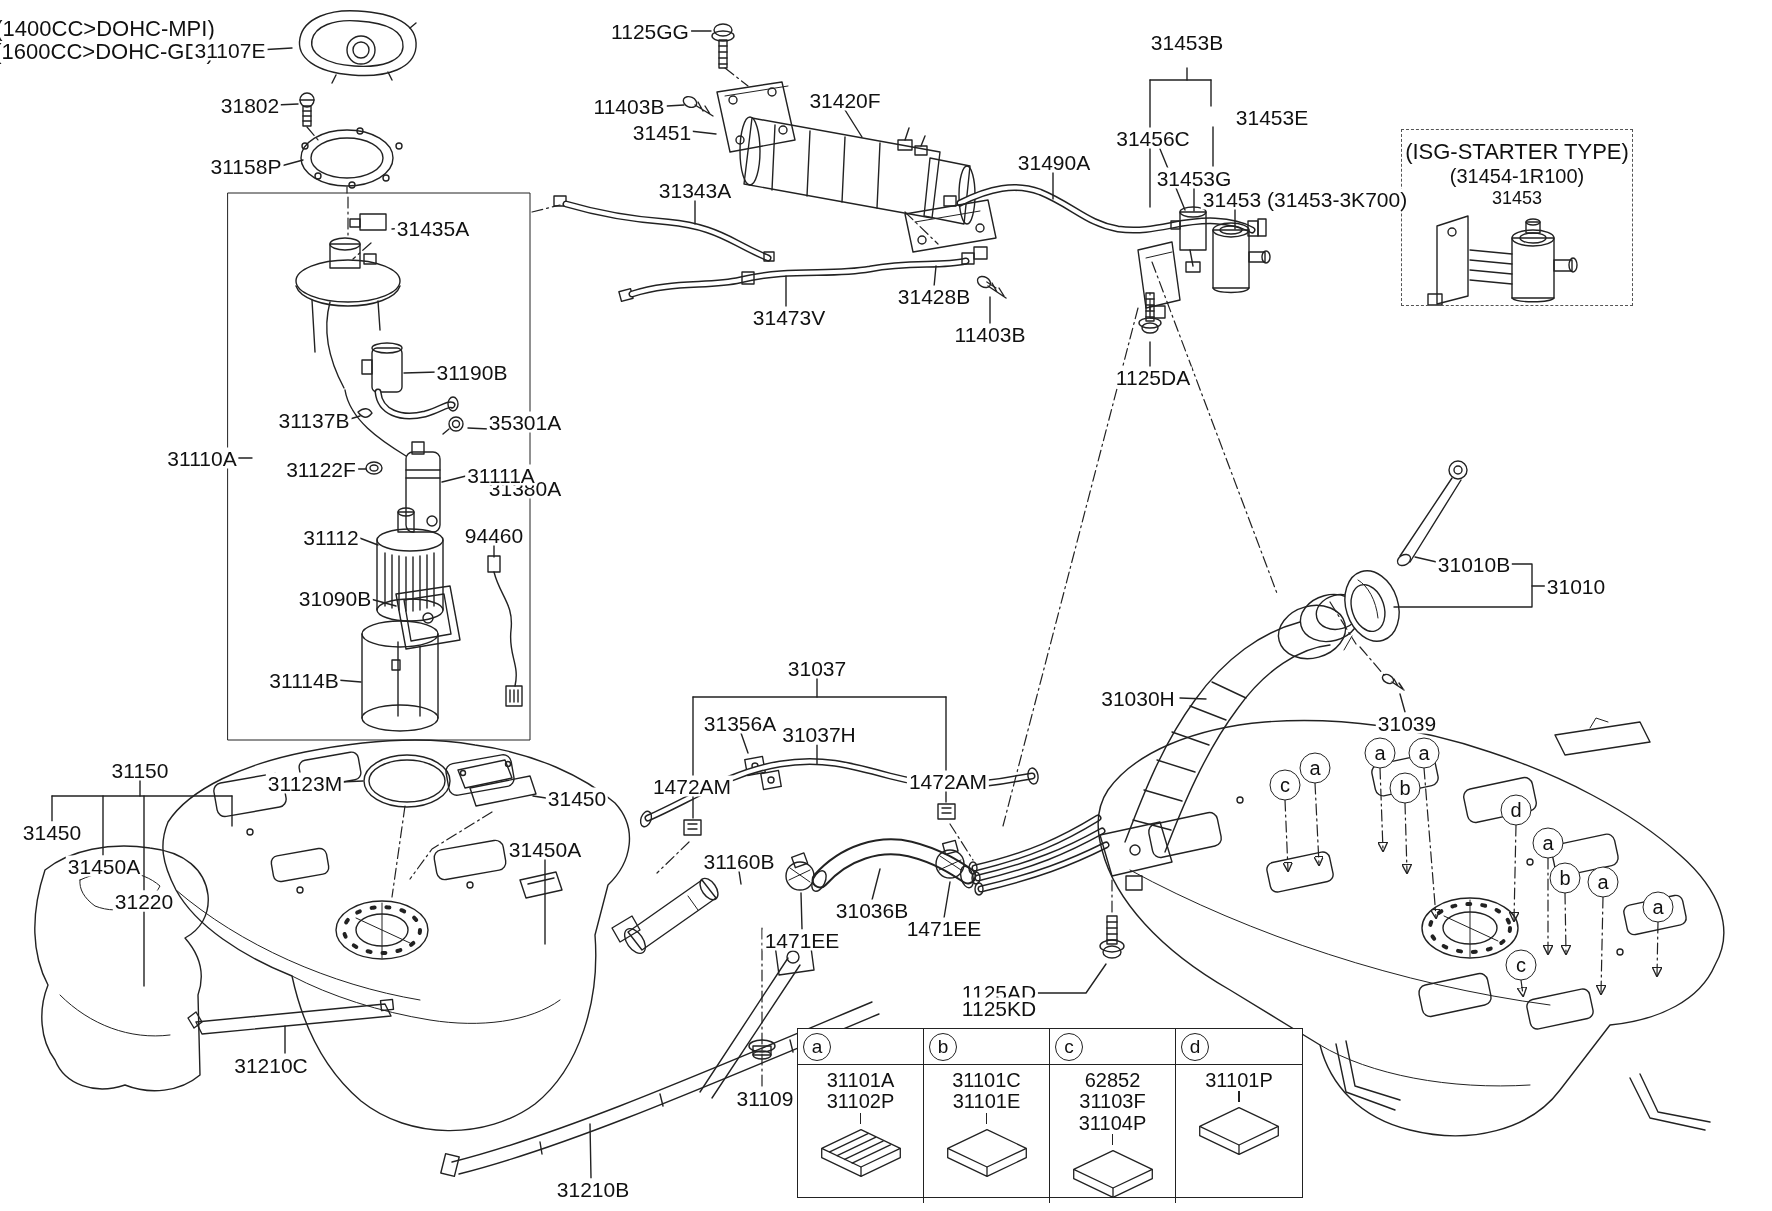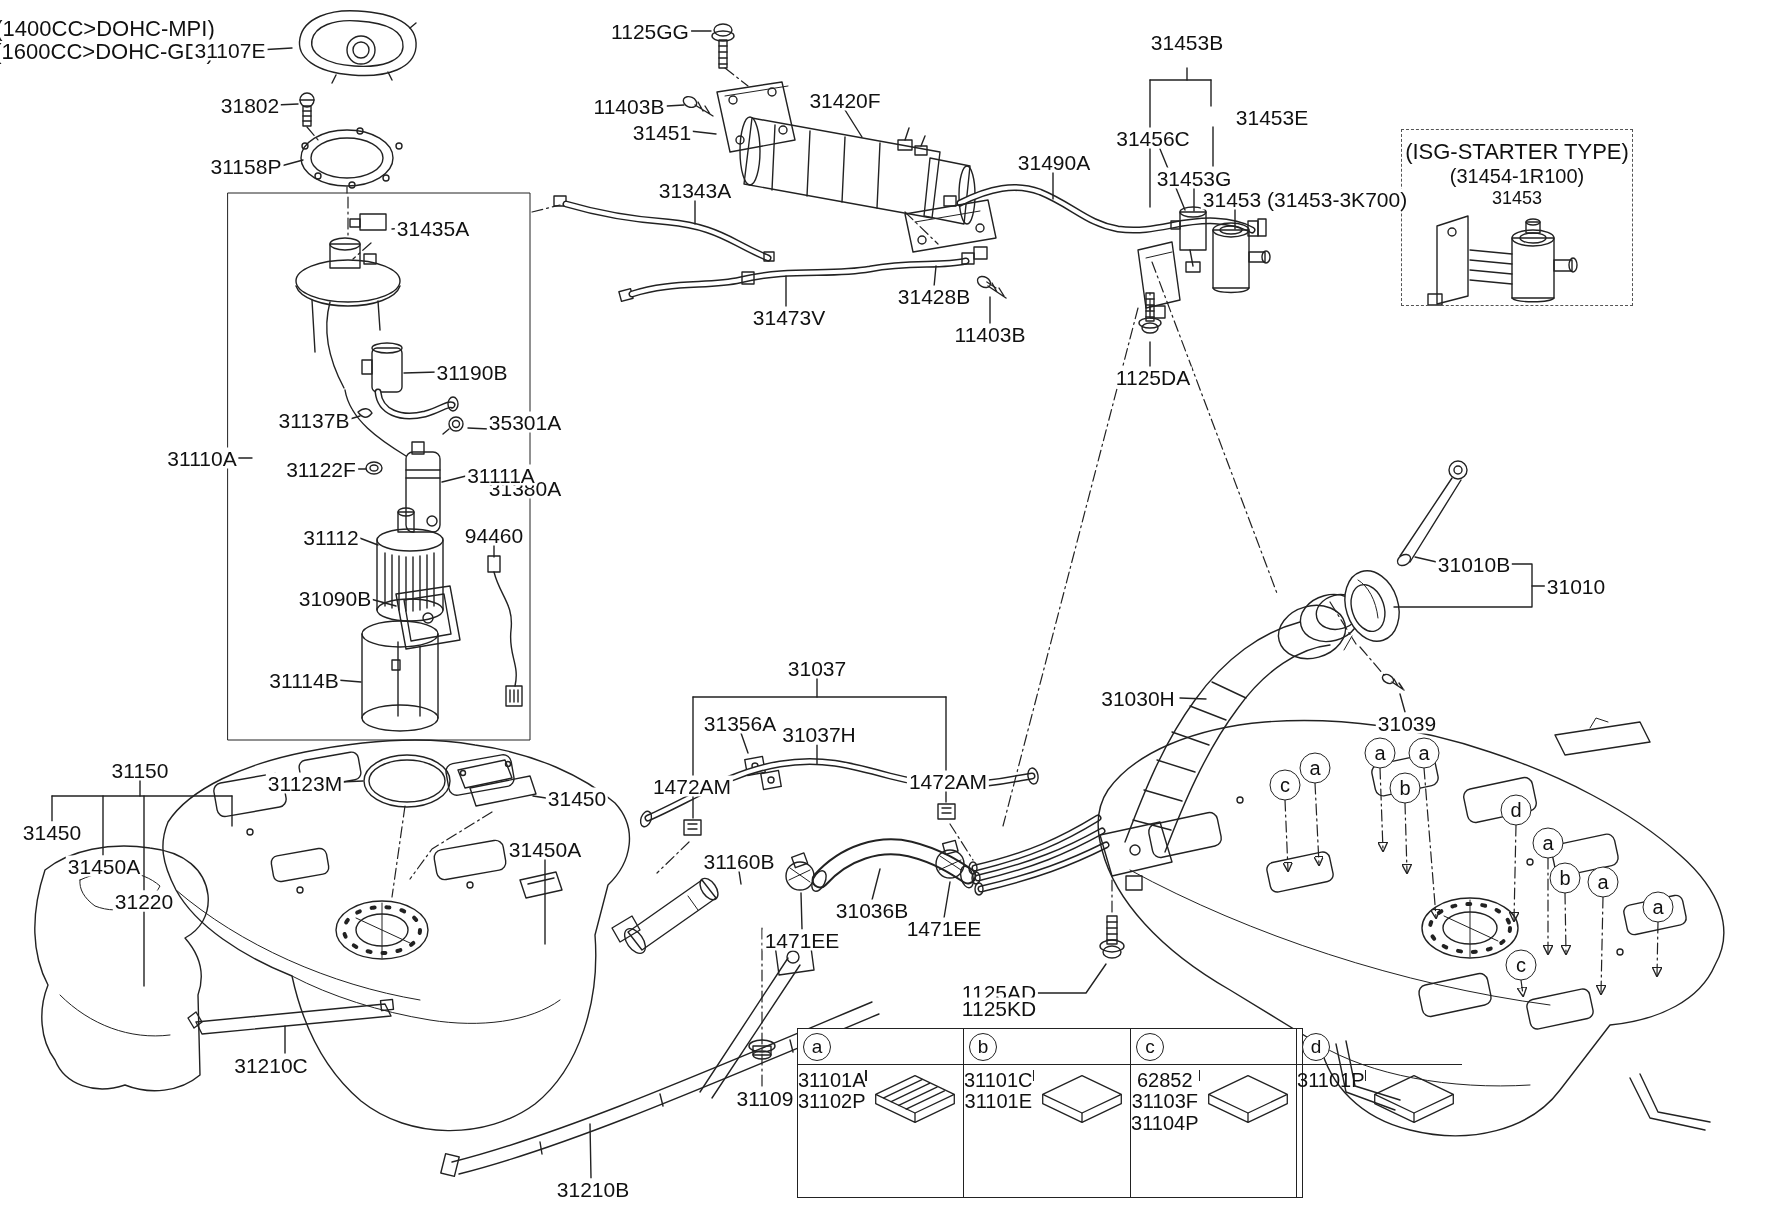--- a/index.html
+++ b/index.html
@@ -25,21 +25,21 @@
        border:1.7px dashed #555;text-align:center;}
   #isg-box .t1{display:block;margin-top:9px;font-size:22px;}
   #isg-box .t2{display:block;margin-top:0;font-size:20px;}
   #isg-box .t3{display:block;font-size:18px;}
   #legend{position:absolute;left:797px;top:1028px;width:506px;height:170px;box-sizing:border-box;
        border:1.7px solid #222;display:grid;grid-template-columns:1fr 1fr 1fr 1fr;
        grid-template-rows:36px 1fr;background:#fff;}
   .lg-h{border-right:1.5px solid #222;border-bottom:1.5px solid #222;display:flex;
        align-items:center;padding-left:5px;box-sizing:border-box;}
   .lg-h:nth-child(4){border-right:none;}
-  .lg-b{border-right:1.5px solid #222;display:flex;
+  .lg-b{border-right:1.5px solid #222;display:flex;flex-direction:column;align-items:center;
        padding-top:5px;box-sizing:border-box;}
   .lg-b:nth-child(8){border-right:none;}
   .lg-circle{width:26px;height:26px;border:1.6px solid #222;border-radius:50%;display:flex;
        align-items:center;justify-content:center;font-size:19px;background:#fff;flex:0 0 auto;}
   .lg-num{font-size:20px;line-height:1.07;text-align:center;}
   .padline{width:1.5px;height:11px;background:#222;}
   .padsvg path,.padsvg line{fill:none;stroke:#222;stroke-width:1.4;stroke-linejoin:round;}
 </style>
 </head>
 <body>

